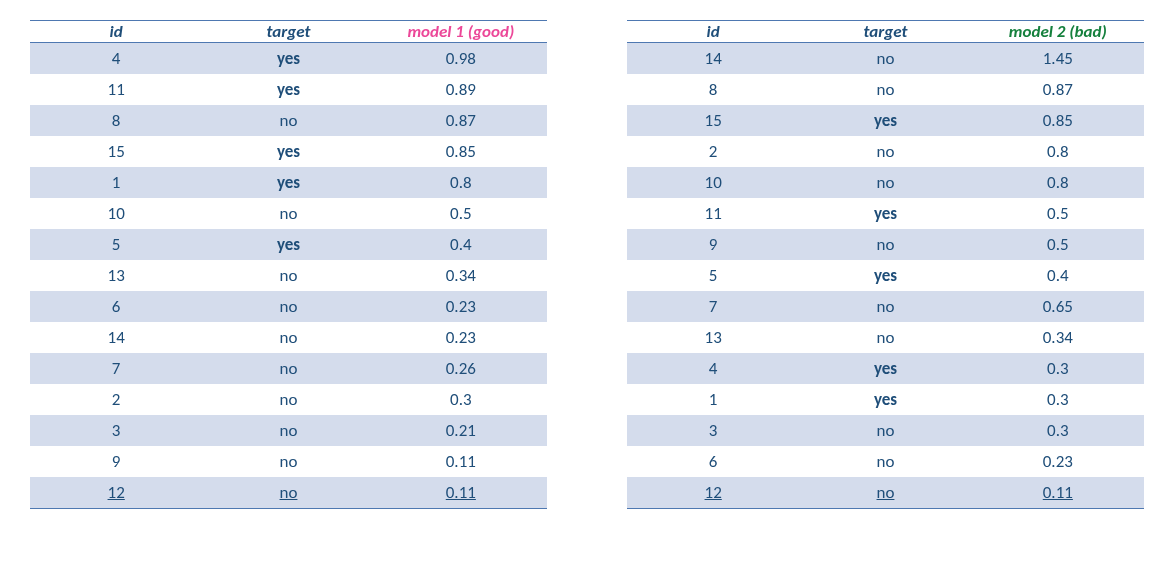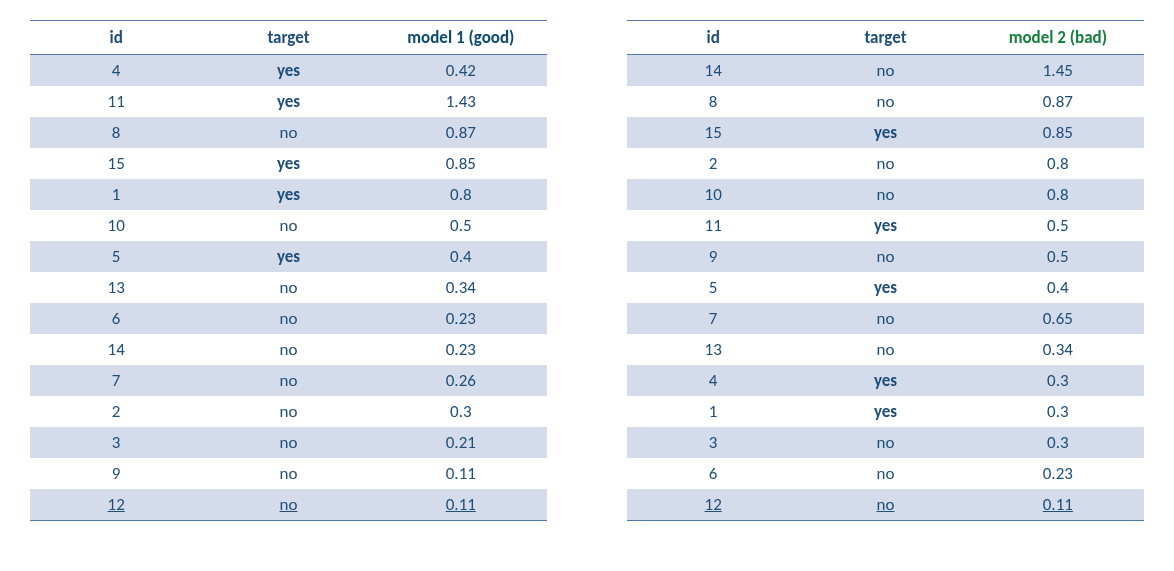--- a/index.html
+++ b/index.html
@@ -14,27 +14,28 @@
     gap: 80px;
   }
   .tbl {
     border-collapse: collapse;
     width: 520px;
     table-layout: fixed;
   }
   .tbl th {
     font-weight: 700;
     text-align: center;
-    padding: 6px 4px;
+    padding: 0 4px;
     border-top: 1.5px solid #4e78b1;
     border-bottom: 1.5px solid #4e78b1;
     color: #1f4e79;
     background: #ffffff;
-  }
-  .tbl th.model-good { color: #0c4a6e; }
+    font-style: italic;
+  }
+  .tbl th.model-good { color: #ec4899; }
   .tbl th.model-bad  { color: #15803d; }
   .tbl td {
     text-align: center;
     padding: 5px 4px;
     color: #1f4e79;
   }
   .tbl tbody tr:nth-child(odd)  td { background: #d4dcec; }
   .tbl tbody tr:nth-child(even) td { background: #ffffff; }
   .tbl tbody tr:last-child td { border-bottom: 1.5px solid #4e78b1; text-decoration: underline; }
   .target-yes { font-weight: 700; }
@@ -48,26 +49,26 @@
     <tr>
       <th>id</th>
       <th>target</th>
       <th class="model-good">model 1 (good)</th>
     </tr>
   </thead>
   <tbody>
       <tr>
         <td>4</td>
         <td class="target-yes">yes</td>
-        <td class="score">0.42</td>
+        <td class="score">0.98</td>
       </tr>
       <tr>
         <td>11</td>
         <td class="target-yes">yes</td>
-        <td class="score">1.43</td>
+        <td class="score">0.89</td>
       </tr>
       <tr>
         <td>8</td>
         <td>no</td>
         <td class="score">0.87</td>
       </tr>
       <tr>
         <td>15</td>
         <td class="target-yes">yes</td>
         <td class="score">0.85</td>

